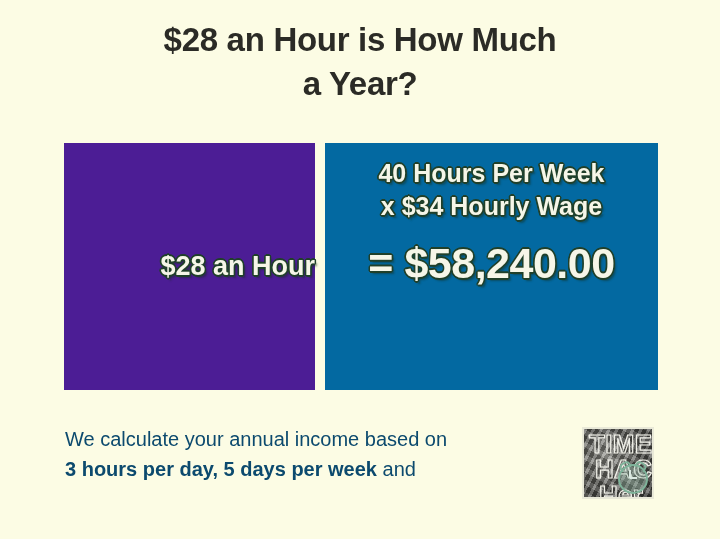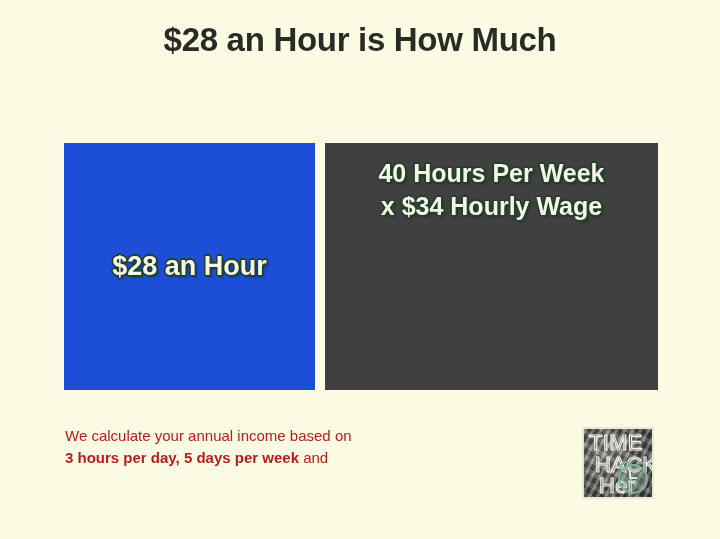--- a/index.html
+++ b/index.html
@@ -53,25 +53,26 @@
   .panel {
     box-sizing: border-box;
     display: flex;
     flex-direction: column;
     align-items: center;
     justify-content: center;
     text-align: center;
   }
   .panel-left {
     width: 251px;
-    background: #1d4ed8;
+    background: #4c1d95;
+    align-items: flex-end;
   }
   .panel-right {
     flex: 1;
-    background: #404040;
+    background: #0369a1;
     padding: 14px 10px 10px;
     justify-content: flex-start;
   }
 
   .out-text {
     color: #F6F6E8;
     font-weight: bold;
     text-shadow:
        1.6px 0 0 #20402A,
       -1.6px 0 0 #20402A,
@@ -104,22 +105,22 @@
     white-space: nowrap;
     letter-spacing: -0.5px;
   }
 
   
   .footer {
     position: absolute;
     left: 65px;
     top: 425px;
     width: 500px;
-    color: #b91c1c;
-    font-size: 15px;
+    color: #0c4a6e;
+    font-size: 20px;
     line-height: 1.48;
   }
   .footer .fline { display: block; white-space: nowrap; }
   .footer b { font-weight: bold; }
   .footer .lite { font-weight: normal; }
 
   
   .logo {
     position: absolute;
     left: 582px;
@@ -134,22 +135,22 @@
     box-sizing: border-box;
     overflow: hidden;
   }
   .logo-text {
     position: absolute;
     left: 5px;
     top: 3px;
     right: 3px;
     color: transparent;
     -webkit-text-stroke: 1.2px #F2F2EA;
-    font-weight: normal;
-    font-size: 22px;
+    font-weight: bold;
+    font-size: 26px;
     line-height: 0.98;
     letter-spacing: 0.3px;
     text-align: left;
   }
   .logo-text span { display: block; }
   .logo-l2 { padding-left: 6px; }
   .logo-l3 { padding-left: 10px; }
   .logo-clock {
     position: absolute;
     right: 4px;
@@ -183,33 +184,35 @@
   .logo-bell-l { left: -1px; transform: rotate(-32deg); }
   .logo-bell-r { right: -1px; transform: rotate(32deg); }
 </style>
 </head>
 <body>
 
 <div class="page">
 
   <div class="title-block">
     <span class="title-line">$28 an Hour is How Much</span>
+    <span class="title-line">a Year?</span>
   </div>
 
   <div class="panels">
 
     <div class="panel panel-left">
       <div class="out-text hour-label">$28 an Hour</div>
     </div>
 
     <div class="panel panel-right">
       <div class="out-text formula">
         <span class="frow">40 Hours Per Week</span>
         <span class="frow">x $34 Hourly Wage</span>
       </div>
+      <div class="out-text result">= $58,240.00</div>
     </div>
 
   </div>
 
   <div class="footer">
     <span class="fline">We calculate your annual income based on</span>
     <span class="fline"><b>3 hours per day, 5 days per week</b><span class="lite"> and</span></span>
   </div>
 
   <div class="logo">

